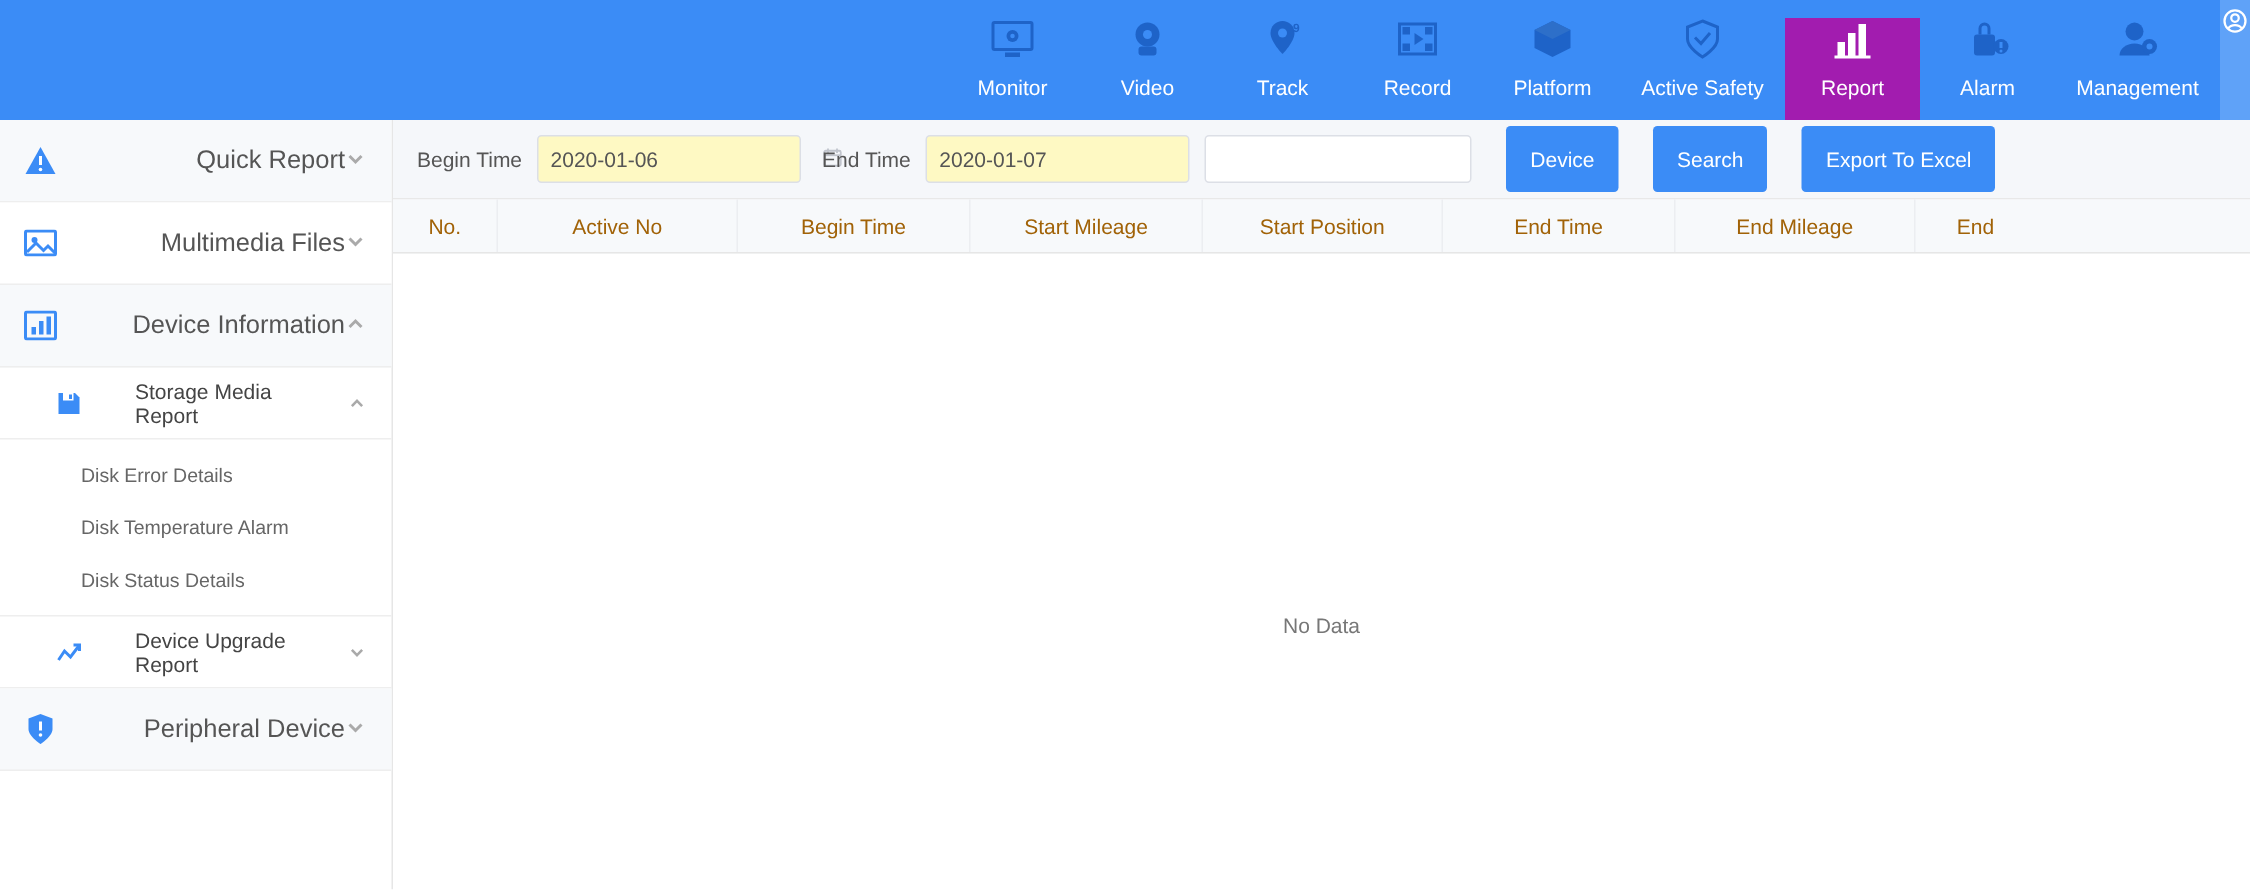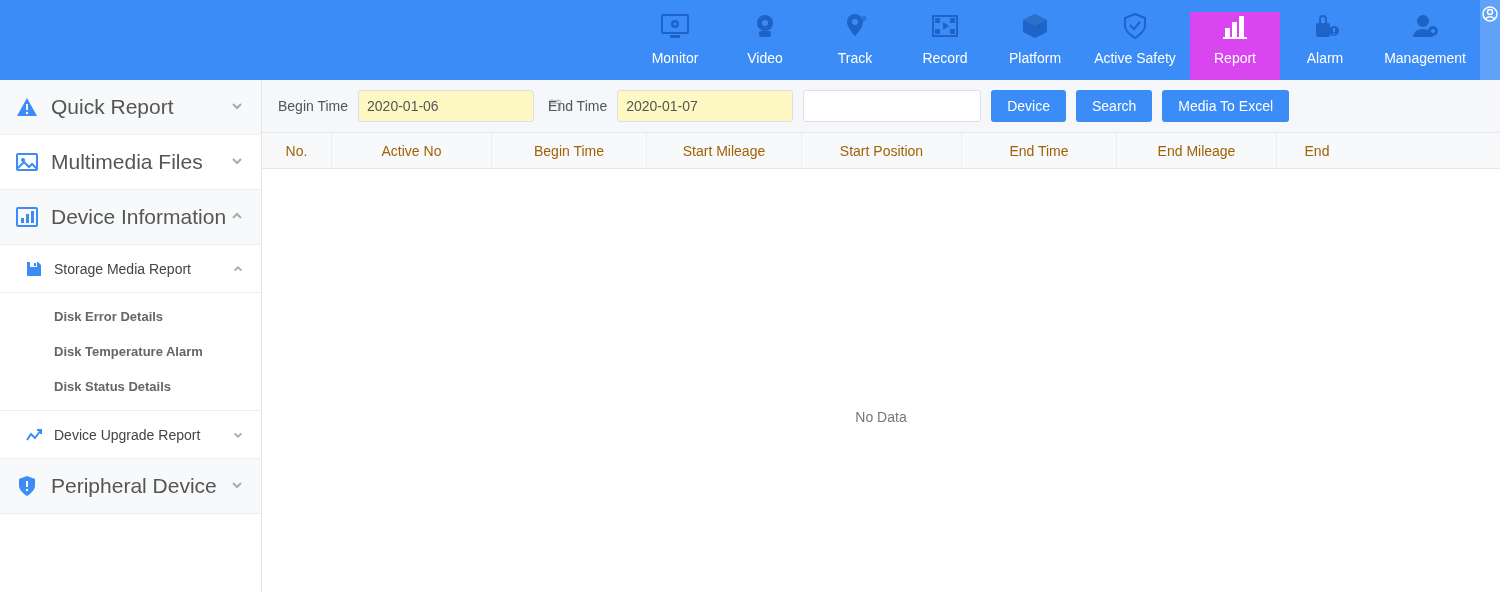--- a/index.html
+++ b/index.html
@@ -28,21 +28,21 @@
     width: 90px;
     display: flex;
     flex-direction: column;
     align-items: center;
     justify-content: flex-end;
     padding-bottom: 14px;
     cursor: pointer;
     color: #fff;
   }
   .topnav-item.wide { width: 110px; }
-  .topnav-item.active { background: #d946ef; margin-top: 12px; }
+  .topnav-item.active { background: #a21caf; margin-top: 12px; }
   .topnav-item .icon {
     width: 32px;
     height: 32px;
     margin-bottom: 8px;
     display: flex;
     align-items: center;
     justify-content: center;
     color: #1e63c8;
   }
   .topnav-item.active .icon { color: #fff; }
@@ -82,51 +82,51 @@
   .side-item.shade { background: #f7f9fb; }
   .side-item .s-icon {
     width: 24px;
     height: 24px;
     margin-right: 12px;
     display: flex;
     align-items: center;
     justify-content: center;
     color: #3b8cf6;
   }
-  .side-item .s-label { flex: 1; font-size: 21px; }
+  .side-item .s-label { flex: 1; font-size: 17px; text-align: right; }
   .side-item .chev {
     width: 16px; height: 16px; color: #aaa;
   }
 
   .side-sub {
     height: 48px;
     display: flex;
     align-items: center;
-    padding-left: 24px;
+    padding-left: 36px;
     padding-right: 15px;
     border-bottom: 1px solid #eee;
     cursor: pointer;
     color: #444;
+    gap: 24px;
   }
   .side-sub .s-icon {
     width: 20px; height: 20px; margin-right: 10px; color: #3b8cf6;
     display:flex;align-items:center;justify-content:center;
   }
   .side-sub .s-label { flex:1; font-size: 14px; }
   .side-sub .chev { width:14px;height:14px;color:#aaa;}
 
   .side-leaf {
     height: 35px;
     display: flex;
     align-items: center;
     padding-left: 54px;
     color: #666;
     font-size: 13px;
     cursor: pointer;
-    font-weight: bold;
   }
   .side-leaf-group { border-bottom: 1px solid #eee; padding: 6px 0; }
 
   
   .main {
     position: absolute;
     top: 80px;
     left: 262px;
     right: 0;
     bottom: 0;
@@ -167,28 +167,29 @@
     border: 1px solid #dcdfe6;
     border-radius: 3px;
     height: 32px;
     width: 178px;
     padding: 0 8px;
   }
   .text-input input {
     border:none;outline:none;width:100%;height:100%;font-size:14px;background:transparent;
   }
   .btn {
-    height: 32px;
+    height: 44px;
     padding: 0 16px;
     background: #3b8cf6;
     color: #fff;
     border: none;
     border-radius: 3px;
     font-size: 14px;
     cursor: pointer;
+    margin-left: 13px;
   }
 
   
   .tbl-head {
     height: 36px;
     background: #f7f9fb;
     border-bottom: 1px solid #e6e6e6;
     display: flex;
     align-items: center;
   }
@@ -455,21 +456,21 @@
             <line x1="4" y1="1" x2="4" y2="4"></line>
             <line x1="10" y1="1" x2="10" y2="4"></line>
           </svg>
       </span>
     </div>
     <div class="text-input">
       <input type="text" value="" style="">
     </div>
     <button class="btn">Device</button>
     <button class="btn">Search</button>
-    <button class="btn">Media To Excel</button>
+    <button class="btn">Export To Excel</button>
   </div>
 
   <div class="tbl-head">
     <div class="th" style="width:70px">No.</div>
     <div class="th" style="width:160px">Active No</div>
     <div class="th" style="width:155px">Begin Time</div>
     <div class="th" style="width:155px">Start Mileage</div>
     <div class="th" style="width:160px">Start Position</div>
     <div class="th" style="width:155px">End Time</div>
     <div class="th" style="width:160px">End Mileage</div>

